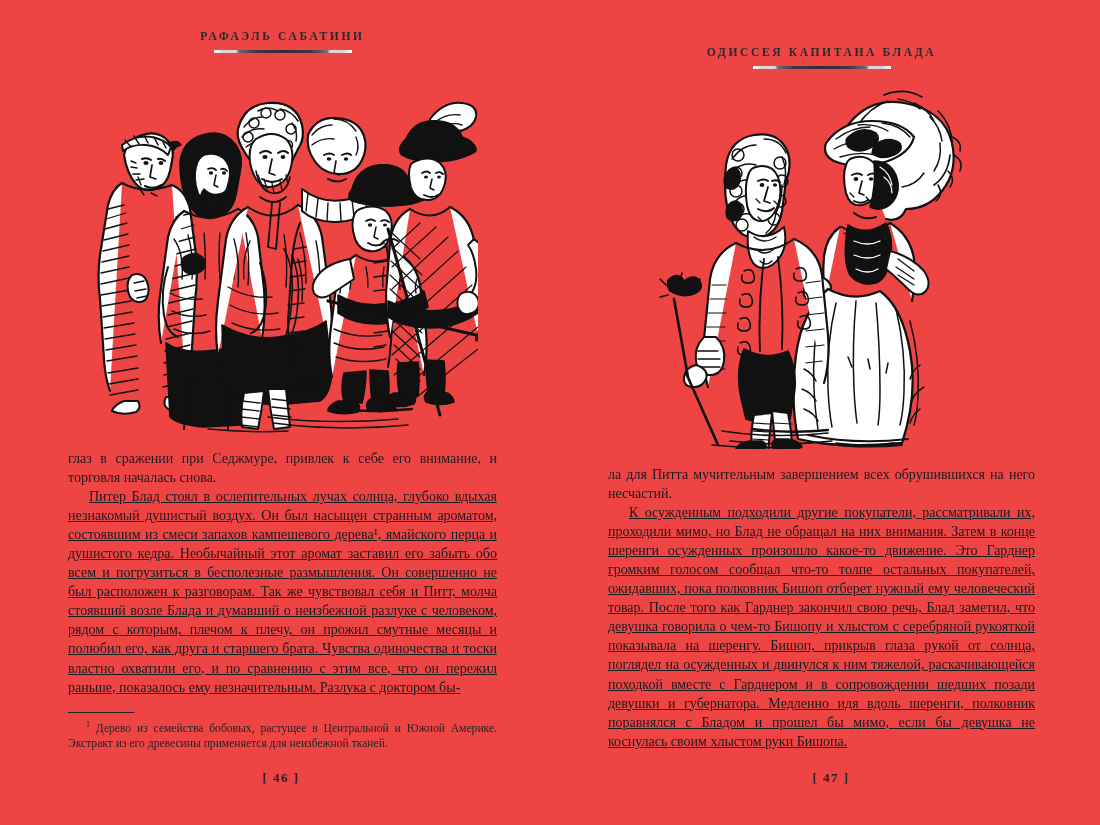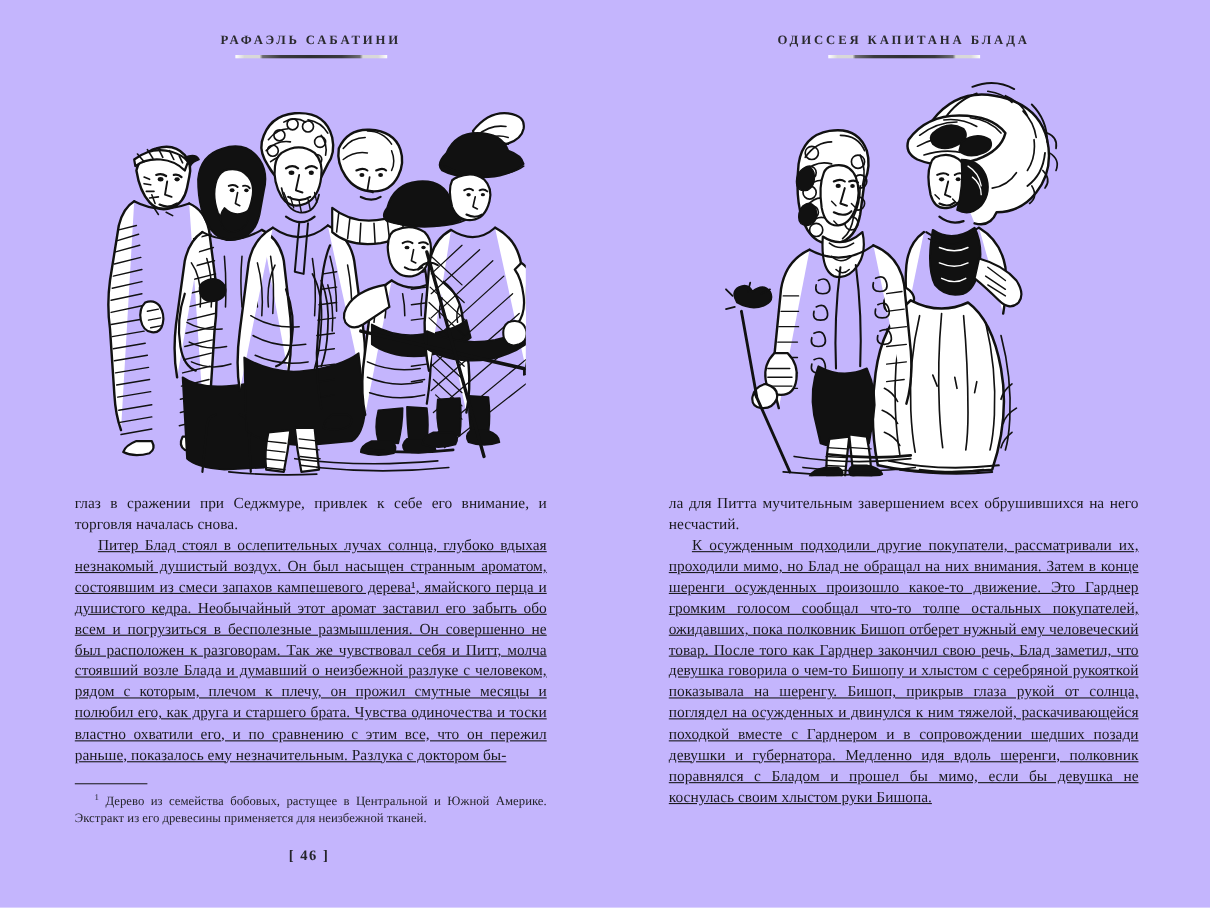--- a/index.html
+++ b/index.html
@@ -19,25 +19,25 @@
     width: 1100px;
     height: 825px;
     display: flex;
     flex-direction: row;
     position: relative;
   }
   .page {
     width: 550px;
     height: 825px;
     position: relative;
-    background: #c4b5fd;
+    background: #ef4444;
     box-sizing: border-box;
   }
   .page-left  { padding: 0 53px 0 68px; }
-  .page-right { padding: 0 65px 0 58px; }
+  .page-right { padding: 16px 65px 0 58px; }
 
   
   .running-head {
     text-align: center;
     padding-top: 31px;
     height: 38px;
     box-sizing: border-box;
   }
   .running-head .rh-text {
     font-size: 11.6px;
@@ -558,15 +558,16 @@
           </g>
         </g>
       </svg>
     </div>
 
     <div class="body-text" style="margin-top:16px;">
       <p>ла для Питта мучительным завершением всех обрушившихся на него несчастий.</p>
       <p class="indent">К осужденным подходили другие покупатели, рассматривали их, проходили мимо, но Блад не обращал на них внимания. Затем в конце шеренги осужденных произошло какое-то движение. Это Гарднер громким голосом сообщал что-то толпе остальных покупателей, ожидавших, пока полковник Бишоп отберет нужный ему человеческий товар. После того как Гарднер закончил свою речь, Блад заметил, что девушка говорила о чем-то Бишопу и хлыстом с серебряной рукояткой показывала на шеренгу. Бишоп, прикрыв глаза рукой от солнца, поглядел на осужденных и двинулся к ним тяжелой, раскачивающейся походкой вместе с Гарднером и в сопровождении шедших позади девушки и губернатора. Медленно идя вдоль шеренги, полковник поравнялся с Бладом и прошел бы мимо, если бы девушка не коснулась своим хлыстом руки Бишопа.</p>
     </div>
 
+    <div class="folio">[ 47 ]</div>
   </div>
 
 </div>
 
 </body></html>

